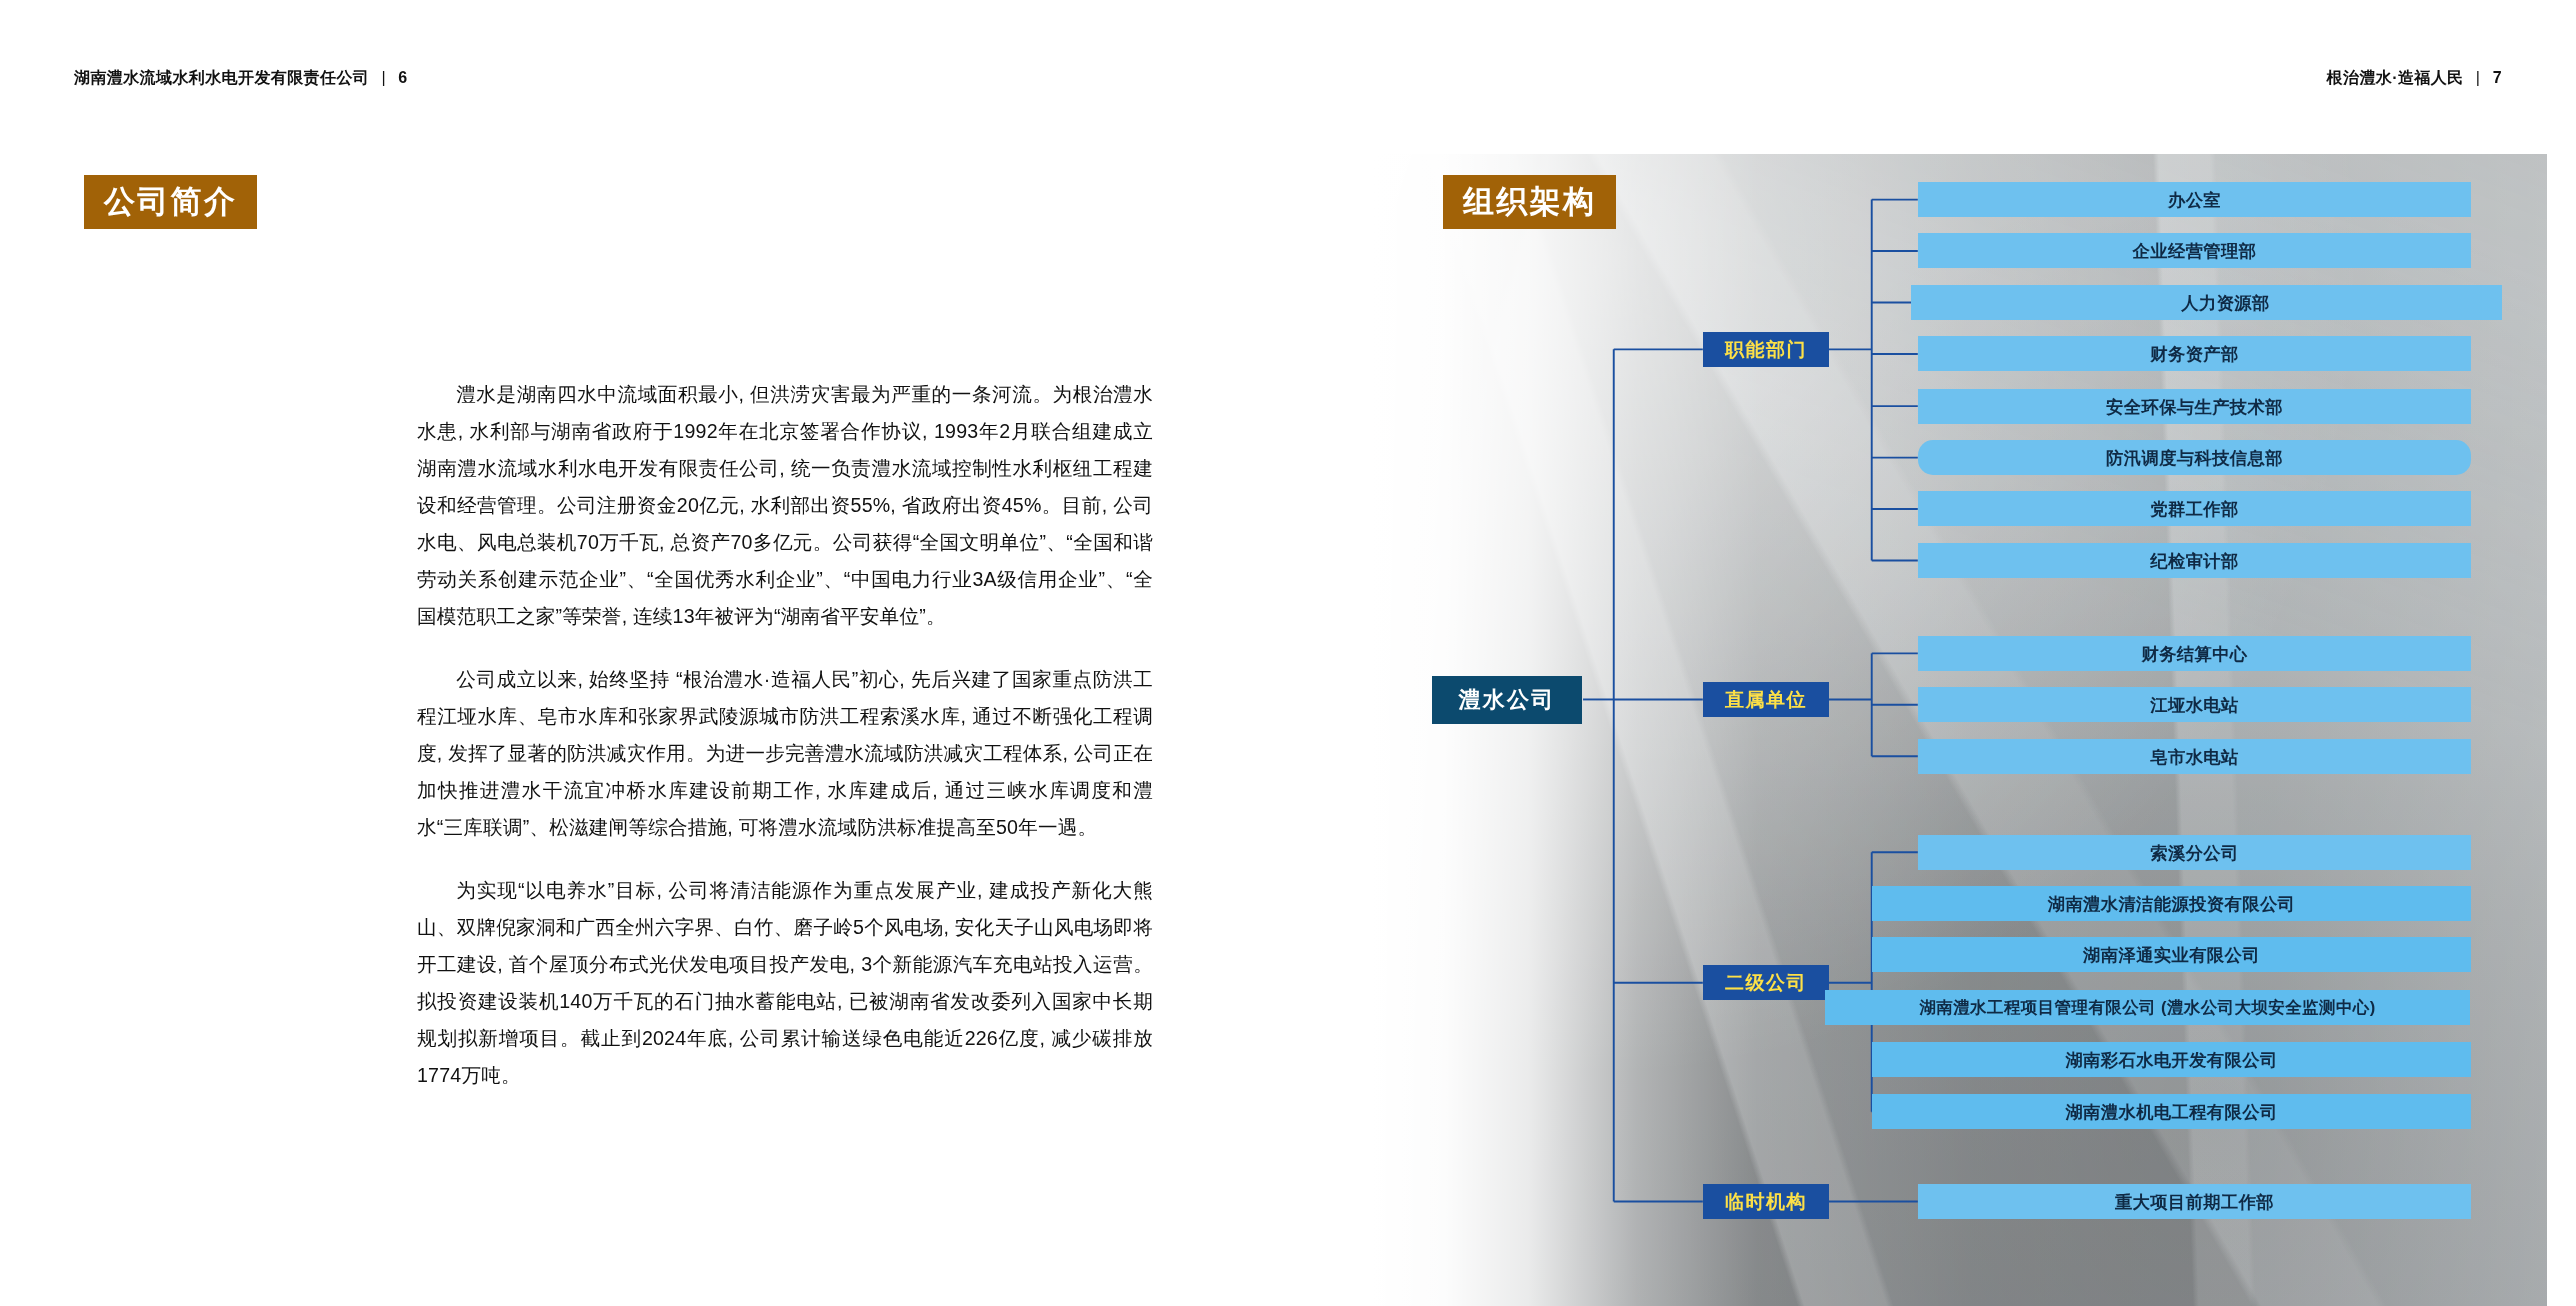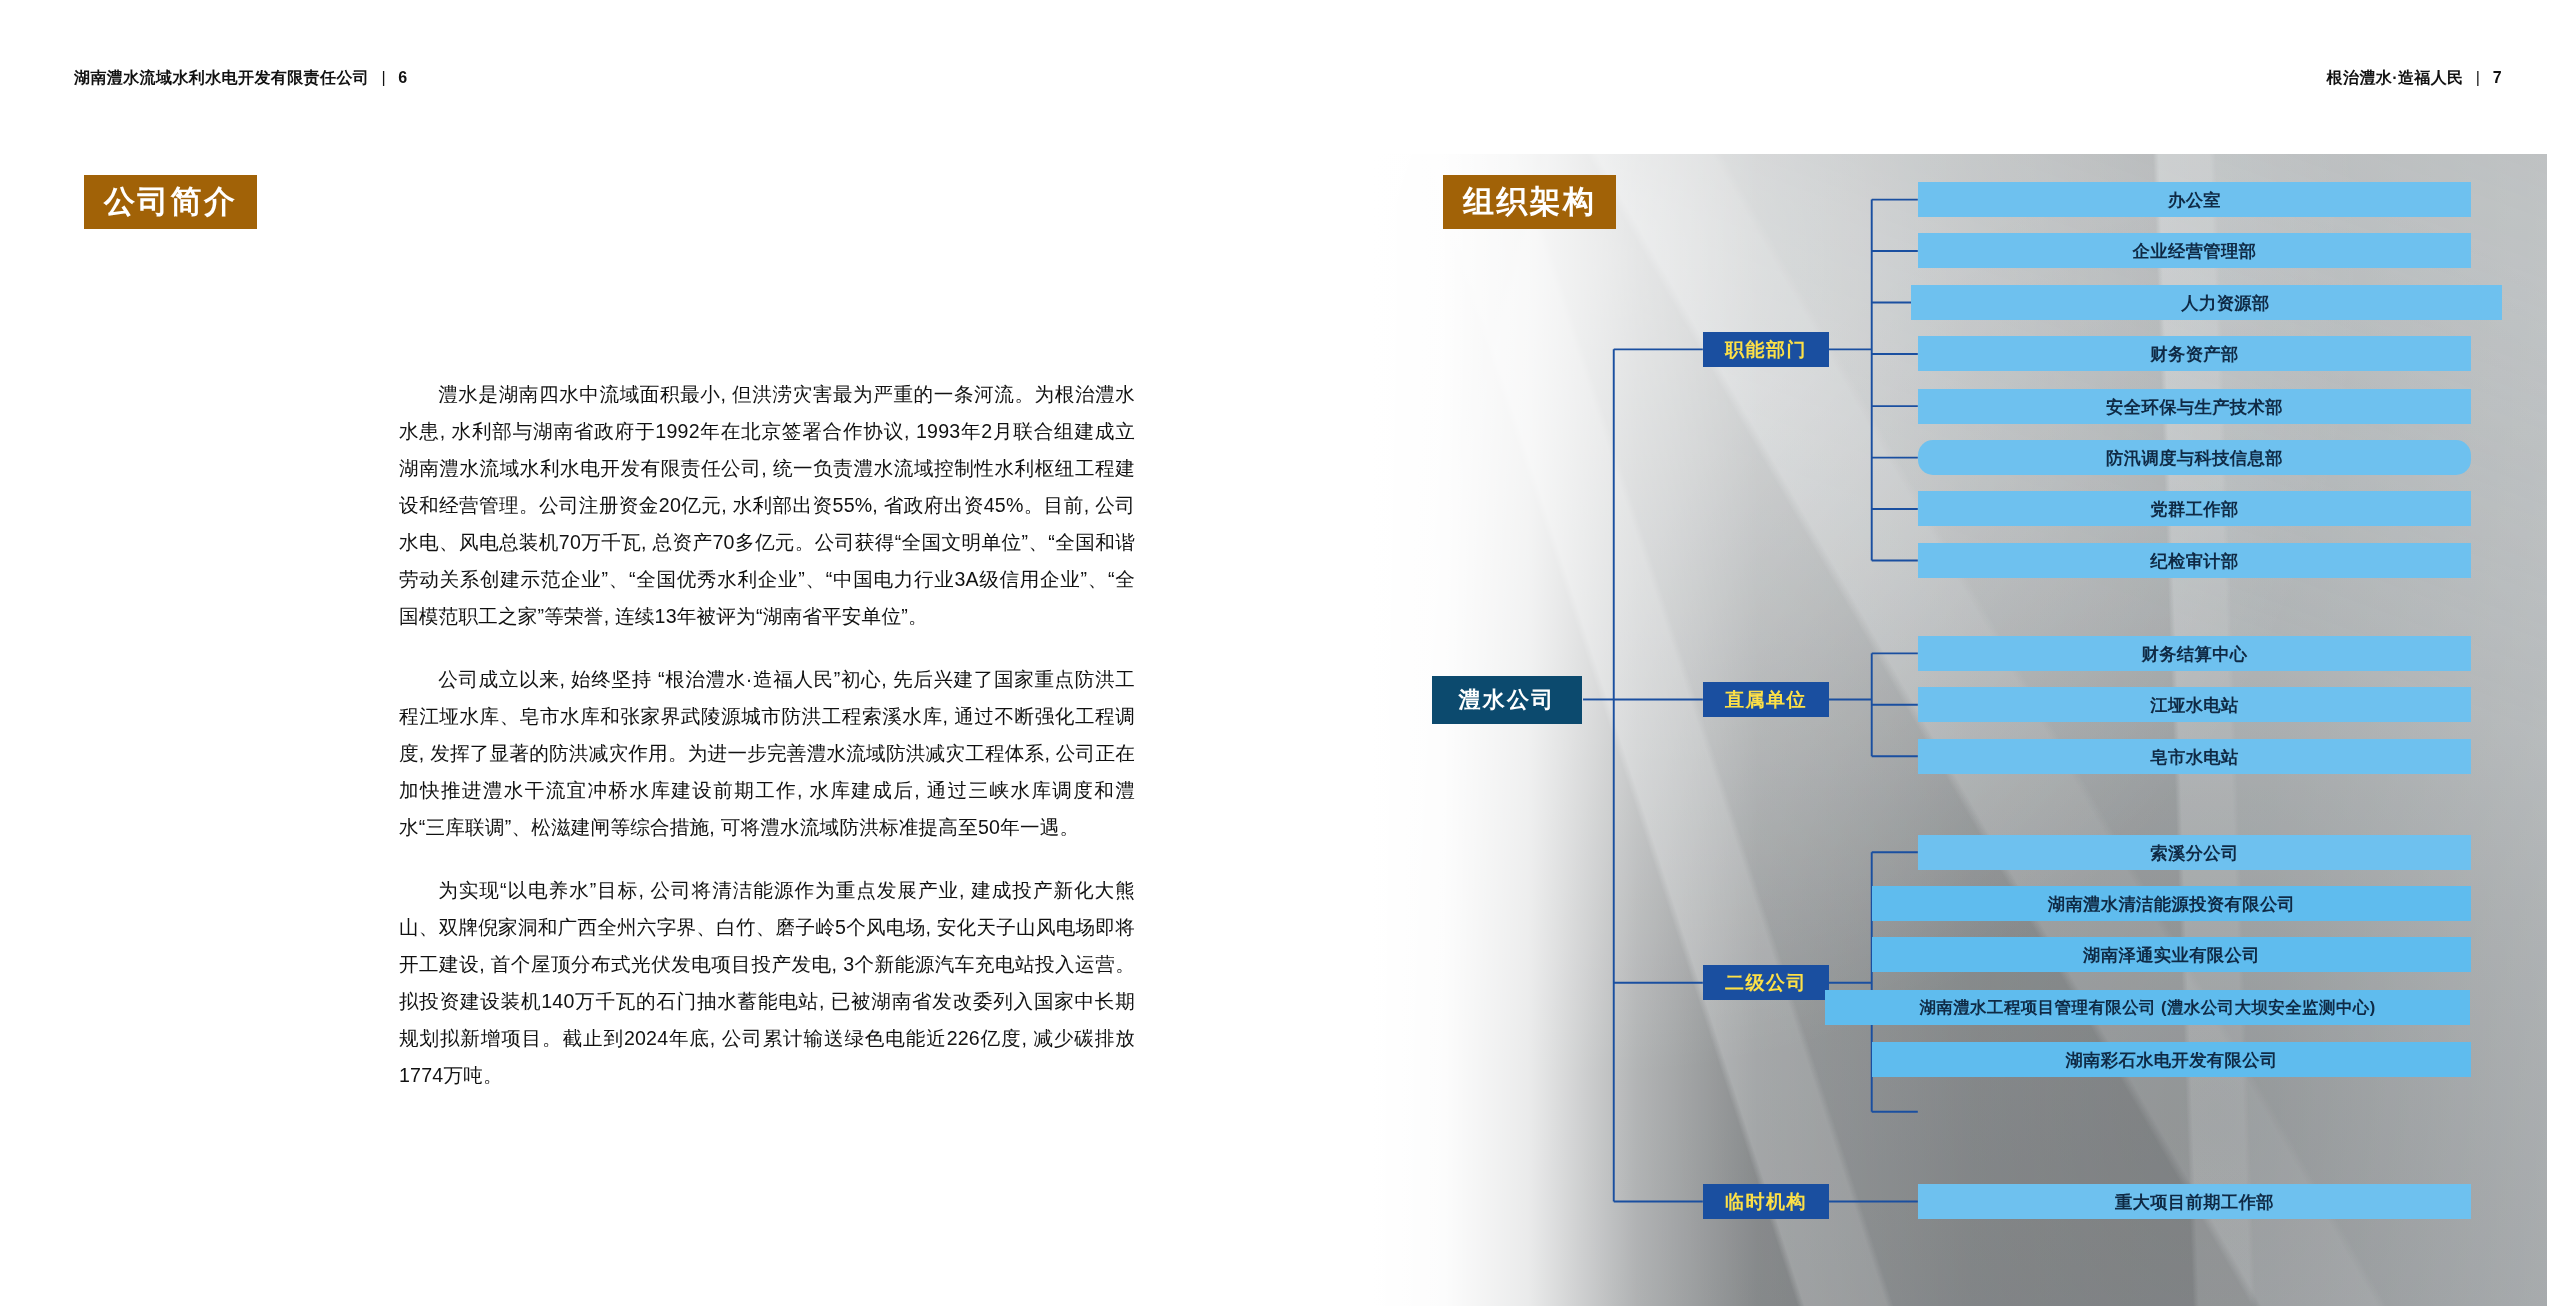--- a/index.html
+++ b/index.html
@@ -69,21 +69,21 @@
     font-weight: 700;
     letter-spacing: 2.3px;
     padding: 10.7px 20px 12.3px 20px;
     line-height: 1;
   }
   .sec-title.left-pos { left: 84px; top: 175px; }
 
   
   .copy {
     position: absolute;
-    left: 399px;
+    left: 417px;
     top: 376px;
     width: 736px;
     font-size: 19.6px;
     line-height: 37px;
     color: #111;
     letter-spacing: 0.2px;
     text-align: justify;
   }
   .copy p {
     margin: 0 0 26px 0;
@@ -310,18 +310,19 @@
 
     <div class="org-node" style="left:630px; top:636px; width:553px;">财务结算中心</div>
     <div class="org-node" style="left:630px; top:687px; width:553px;">江垭水电站</div>
     <div class="org-node" style="left:630px; top:739px; width:553px;">皂市水电站</div>
 
     <div class="org-node" style="left:630px; top:835px; width:553px;">索溪分公司</div>
     <div class="org-node wide" style="left:584px; top:886px; width:599px;">湖南澧水清洁能源投资有限公司</div>
     <div class="org-node wide" style="left:584px; top:937px; width:599px;">湖南泽通实业有限公司</div>
     <div class="org-node wide" style="left:537px; top:990px; width:645px; font-size:16.5px;">湖南澧水工程项目管理有限公司 (澧水公司大坝安全监测中心)</div>
     <div class="org-node wide" style="left:584px; top:1042px; width:599px;">湖南彩石水电开发有限公司</div>
+    <div class="org-node wide" style="left:584px; top:1094px; width:599px;">湖南澧水机电工程有限公司</div>
 
     <div class="org-node" style="left:630px; top:1184px; width:553px;">重大项目前期工作部</div>
 
   </div>
 </div>
 
 
 </body></html>

